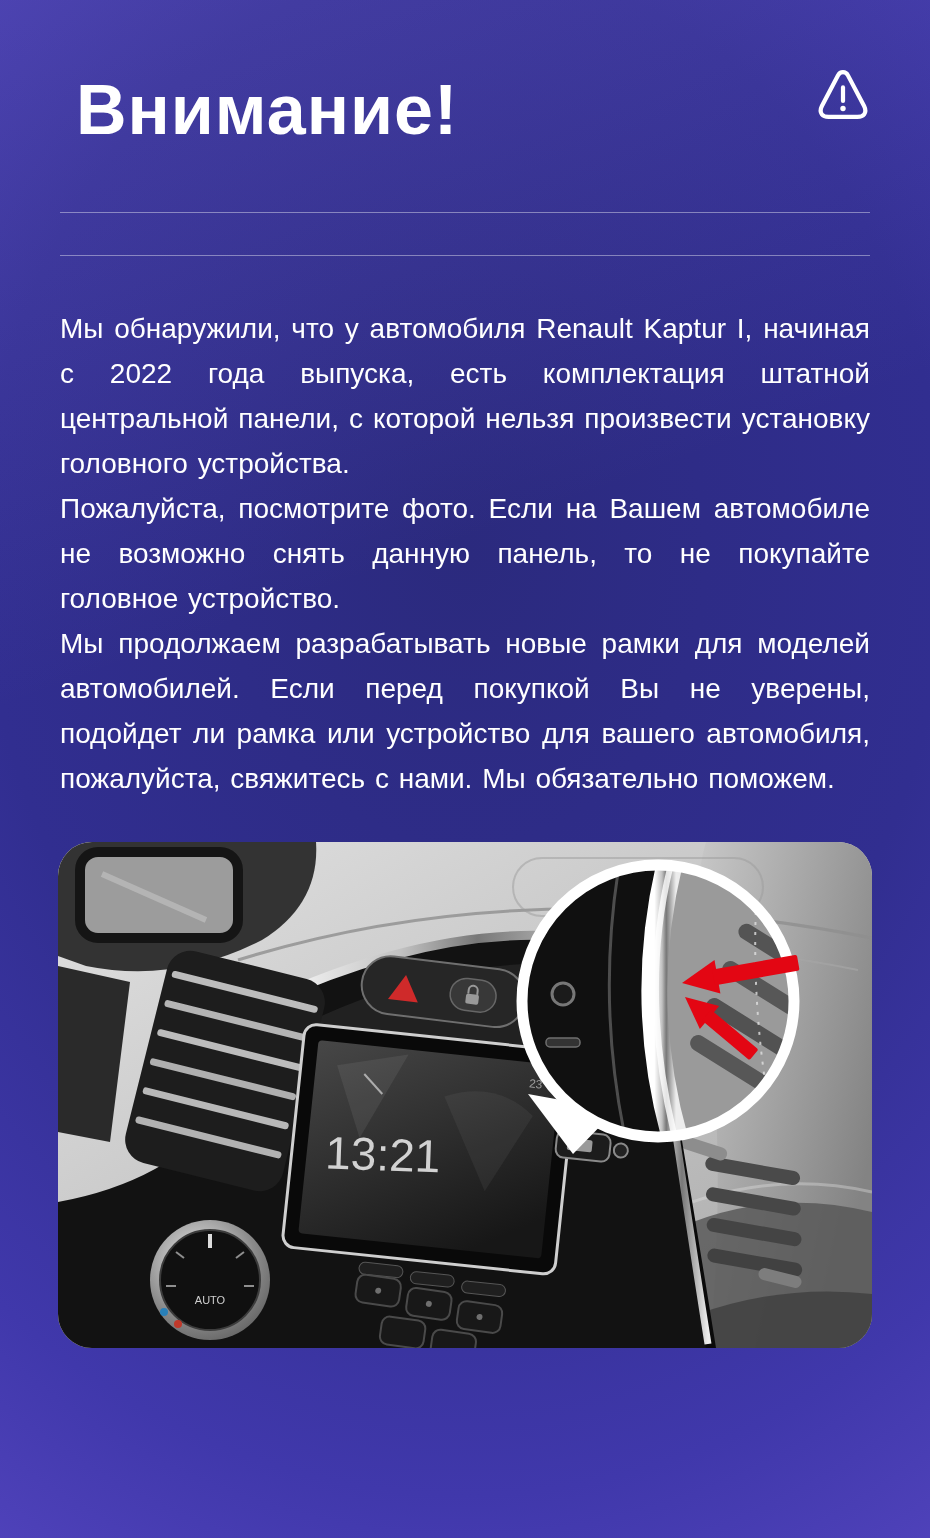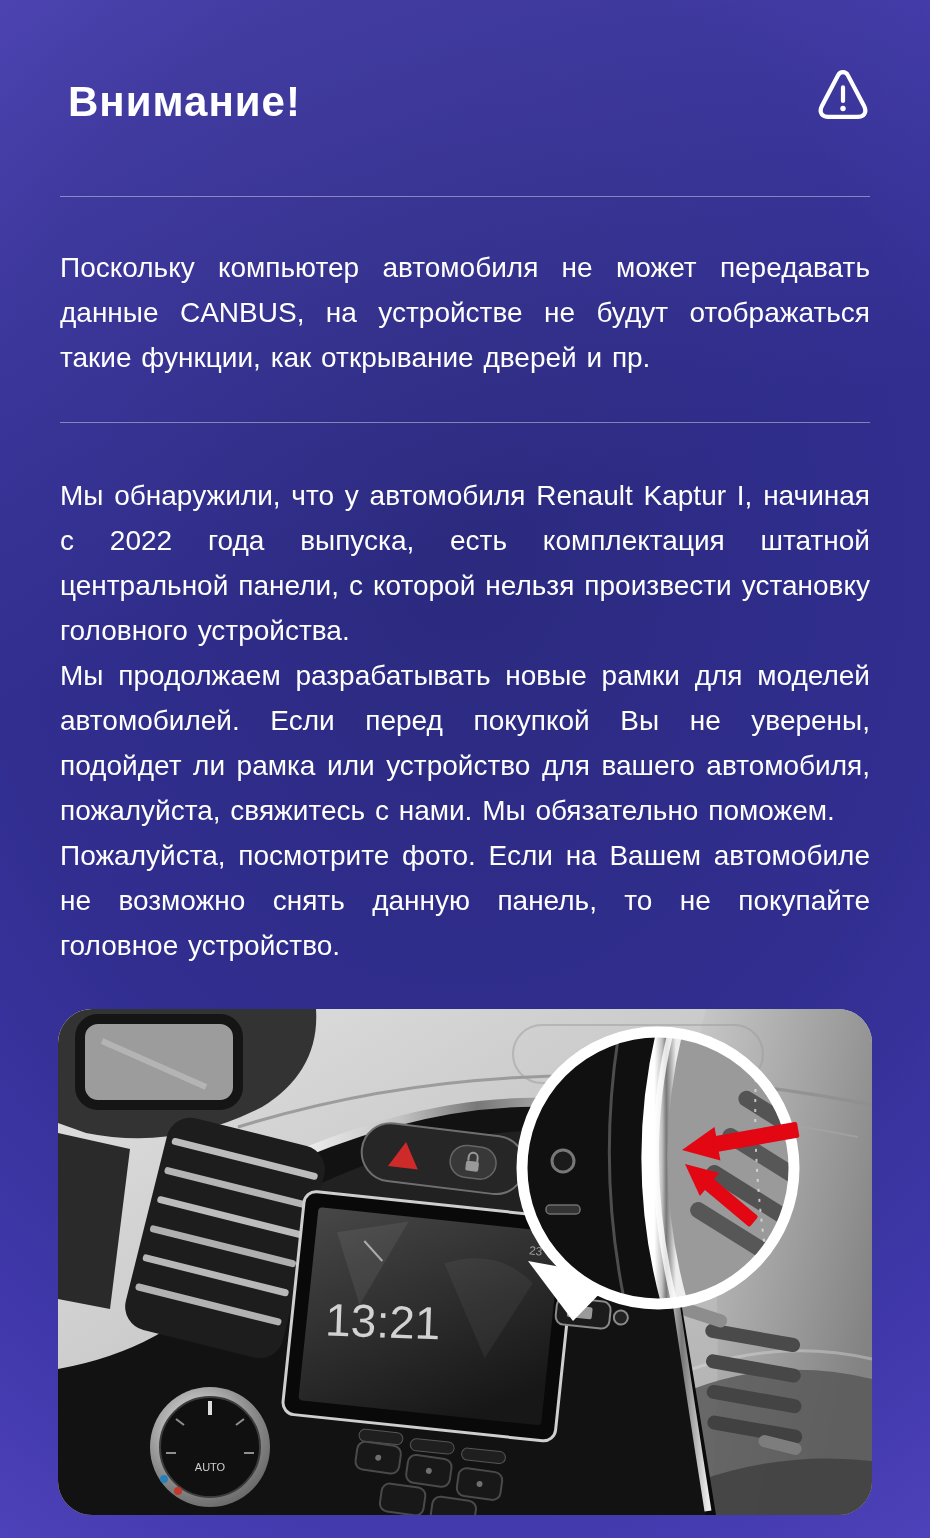--- a/index.html
+++ b/index.html
@@ -11,21 +11,21 @@
     color:#ffffff;
     background:
       linear-gradient(160deg, rgba(150,128,245,0.20) 0%, rgba(150,128,245,0) 38%),
       radial-gradient(115% 85% at 50% 36%, #2b2a7e 0%, #312e90 45%, #4038ab 72%, #5b4ac6 100%);
   }
   .header{
     display:flex;justify-content:space-between;align-items:flex-start;
     padding:58px 60px 0 60px;
   }
   .title{
-    margin:8px;font-size:42px;line-height:72px;font-weight:700;letter-spacing:1px;
+    margin:16px;font-size:70px;line-height:72px;font-weight:700;letter-spacing:1px;
   }
   .warn-icon{width:54px;height:58px;margin-top:8px;flex:none;}
   .divider{
     height:1px;border:none;margin:0 60px;
     background:rgba(255,255,255,0.40);
   }
   .divider.d1{margin-top:50px;}
   .divider.d2{margin-top:42px;}
   .para,.text-block p{
     margin:0;
@@ -54,28 +54,27 @@
     <h1 class="title">Внимание!</h1>
     <svg class="warn-icon" viewBox="0 0 64 68" aria-hidden="true">
       <path d="M32 7 Q36 7 38 11 L57 47 Q60 53 57 57 Q55 60 49 60 L15 60 Q9 60 7 57 Q4 53 7 47 L26 11 Q28 7 32 7 Z" fill="none" stroke="#ffffff" stroke-width="5" stroke-linejoin="round"></path>
       <line x1="32" y1="25" x2="32" y2="41" stroke="#ffffff" stroke-width="5" stroke-linecap="round"></line>
       <circle cx="32" cy="50" r="3.2" fill="#ffffff"></circle>
     </svg>
   </div>
 
   <hr class="divider d1">
 
-  <p class="para first">Поскольку компьютер автомобиля не может передавать данные CANBUS, на устройстве не будут отображаться такие функции, как открывание дверей и пр.</p>
 
   <hr class="divider d2">
 
   <div class="text-block">
     <p>Мы обнаружили, что у автомобиля Renault Kaptur I, начиная с 2022 года выпуска, есть комплектация штатной центральной панели, с которой нельзя произвести установку головного устройства.</p>
+    <p>Пожалуйста, посмотрите фото. Если на Вашем автомобиле не возможно снять данную панель, то не покупайте головное устройство.</p>
     <p>Мы продолжаем разрабатывать новые рамки для моделей автомобилей. Если перед покупкой Вы не уверены, подойдет ли рамка или устройство для вашего автомобиля, пожалуйста, свяжитесь с нами. Мы обязательно поможем.</p>
-    <p>Пожалуйста, посмотрите фото. Если на Вашем автомобиле не возможно снять данную панель, то не покупайте головное устройство.</p>
   </div>
 
   <figure class="photo">
     <svg viewBox="0 0 814 506" width="814" height="506">
       <defs>
         <linearGradient id="gDash" x1="0" y1="0" x2="1" y2="1">
           <stop offset="0" stop-color="#e2e2e2"></stop>
             <stop offset="1" stop-color="#a8a8a8"></stop>
         </linearGradient>
         <linearGradient id="gLeather" x1="0" y1="0" x2="1" y2="0.6">

